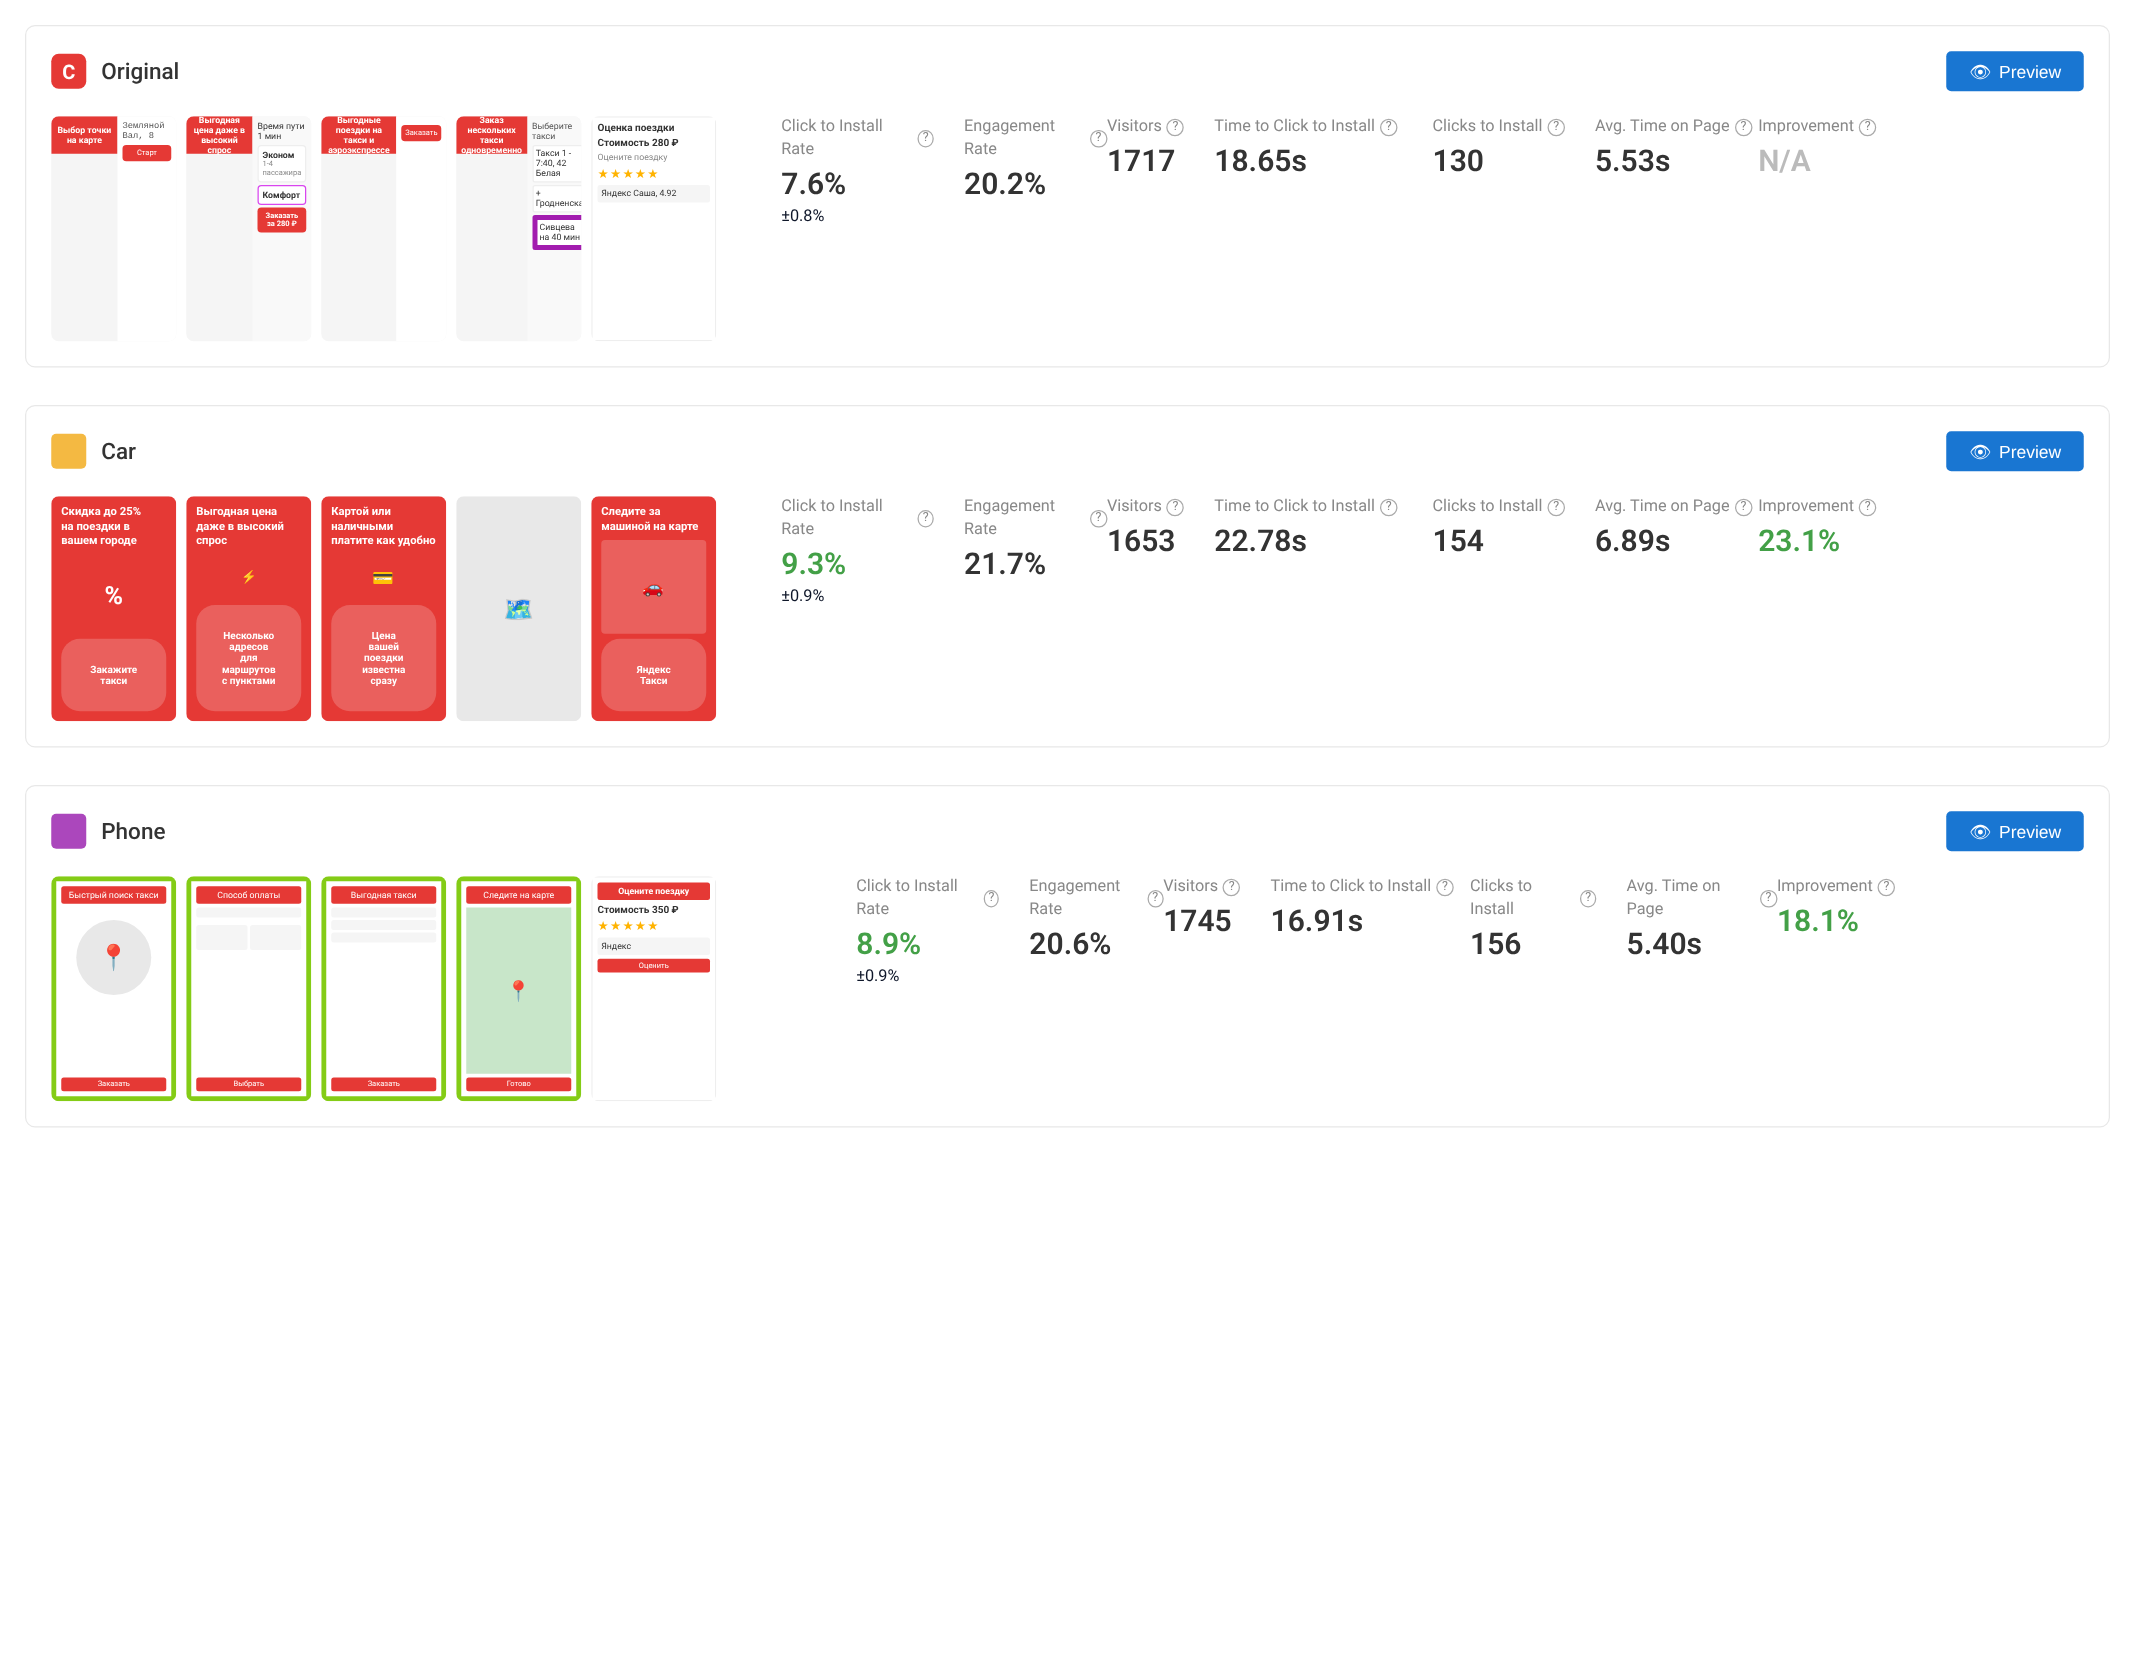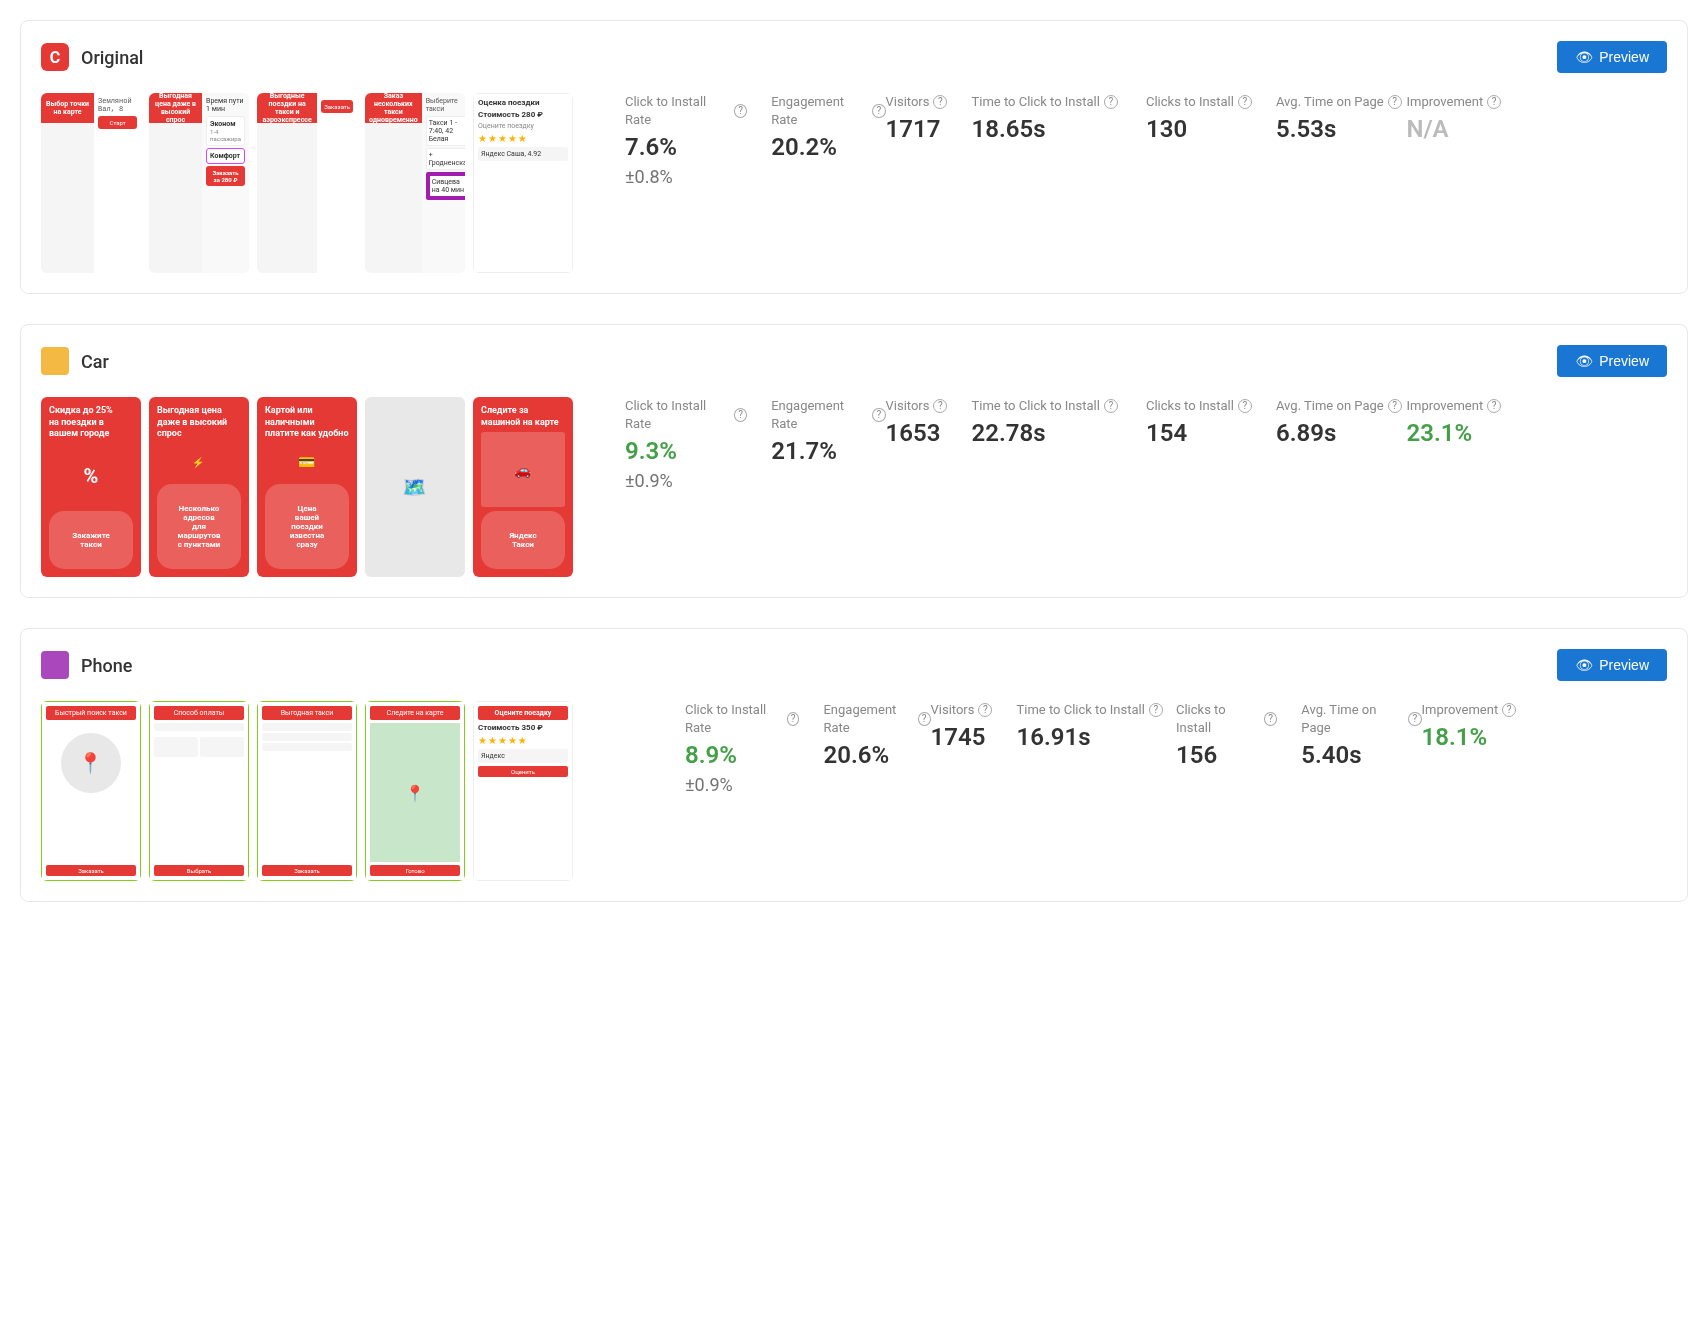--- a/index.html
+++ b/index.html
@@ -114,22 +114,22 @@
 
     .metric-value.green {
       color: #43a047;
     }
 
     .metric-value.gray {
       color: #bbb;
     }
 
     .metric-sub {
-      font-size: 18px;
-      color: #737373;
+      font-size: 13px;
+      color: #0f172a;
     }
 
     .help-icon {
       display: inline-flex;
       align-items: center;
       justify-content: center;
       width: 14px;
       height: 14px;
       border-radius: 50%;
       border: 1px solid #aaa;
@@ -161,21 +161,21 @@
       font-size: 8px;
       background: rgba(255,255,255,0.2);
       padding: 20px;
       border-radius: 15px;
       text-align: center;
     }
 
     
     .phone-ss {
       background: #fff;
-      border: 1px solid #84cc16;
+      border: 4px solid #84cc16;
       font-size: 8px;
       color: #333;
       padding: 4px;
       display: flex;
       flex-direction: column;
       gap: 3px;
       height: 100%;
     }
 
     .phone-ss-header {

